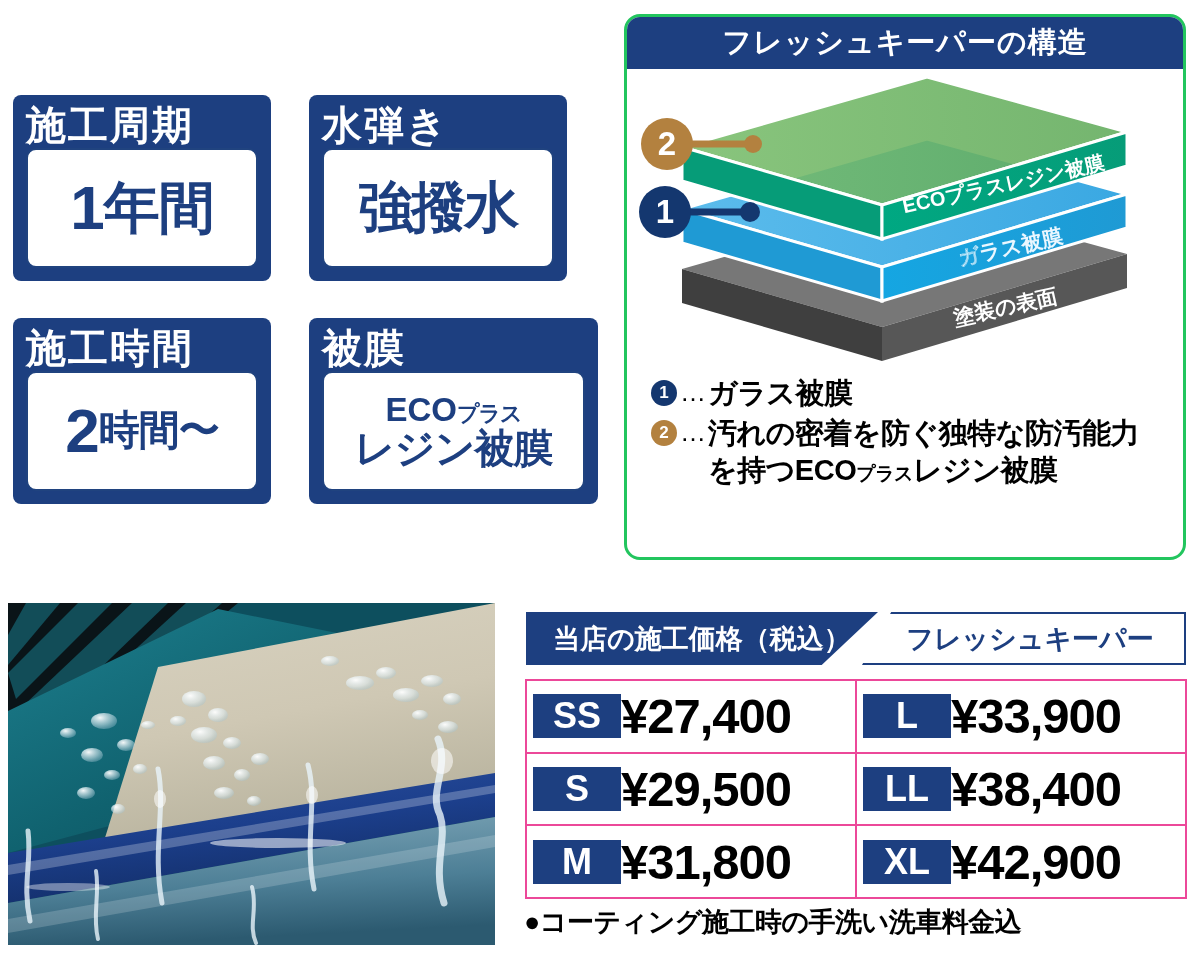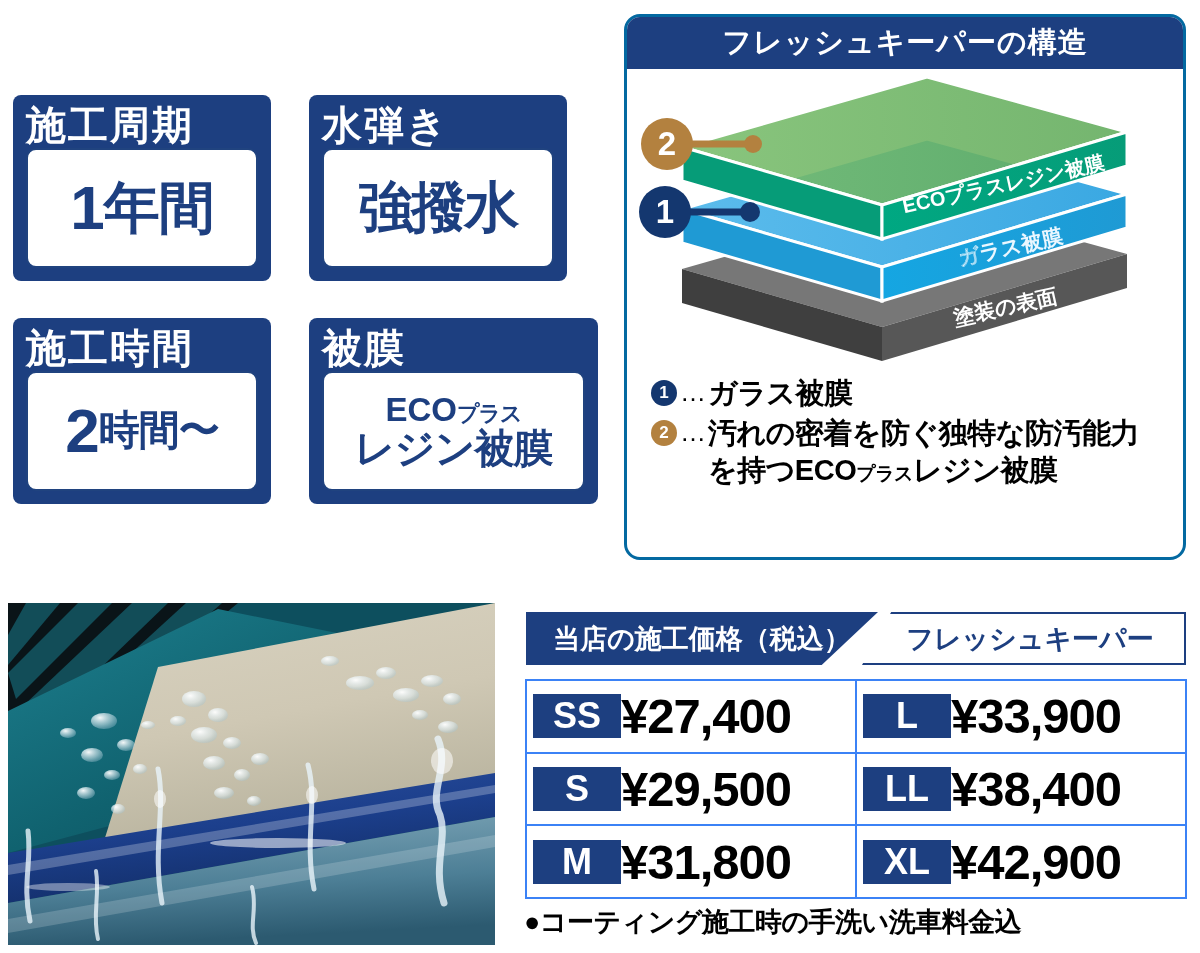--- a/index.html
+++ b/index.html
@@ -35,21 +35,21 @@
   .val-sml{font-size:41px;line-height:1;letter-spacing:-1px;}
   .val-water{font-size:55px;line-height:1;letter-spacing:-2px;}
   .eco-wrap{display:flex;flex-direction:column;align-items:center;line-height:1.02;}
   .eco-line1{font-size:33px;display:flex;align-items:baseline;letter-spacing:0px;}
   .eco-plus{font-size:22px;letter-spacing:-1px;}
   .eco-line2{font-size:40px;letter-spacing:-1px;margin-top:2px;}
 
   
   .struct-panel{
     position:absolute;left:624px;top:14px;width:562px;height:546px;
-    border:3px solid #0369a1;border-radius:16px;background:#ffffff;
+    border:3px solid #22c55e;border-radius:16px;background:#ffffff;
     box-sizing:border-box;overflow:hidden;
   }
   .struct-head{
     height:52px;background:#1d3f80;display:flex;align-items:center;justify-content:center;
     color:#fff;font-weight:bold;font-size:29px;letter-spacing:1px;
   }
   .struct-stage{position:relative;height:300px;}
   .struct-stage svg{position:absolute;left:0;top:0;}
 
   .legend{padding:6px 0 0 24px;}
@@ -88,21 +88,21 @@
     display:flex;align-items:center;justify-content:center;
     clip-path:polygon(9% 0,100% 0,100% 100%,0 100%);
   }
   .price-head-right span{color:#1d3f80;font-weight:bold;font-size:27px;letter-spacing:0px;padding-left:14px;}
 
   .price-table{
     position:absolute;left:526px;top:680px;width:660px;height:218px;
     display:grid;grid-template-columns:1fr 1fr;grid-template-rows:1fr 1fr 1fr;
   }
   .price-cell{
-    border:2px solid #3b82f6;margin:-1px;background:#fff;
+    border:2px solid #ec4899;margin:-1px;background:#fff;
     display:flex;align-items:center;box-sizing:border-box;padding:0 6px;
   }
   .size-badge{
     background:#1d3f80;color:#ffffff;font-weight:bold;font-size:36px;
     width:88px;height:44px;display:flex;align-items:center;justify-content:center;
     flex:0 0 88px;letter-spacing:0px;
   }
   .price-val{
     flex:1;text-align:left;color:#000;font-weight:bold;
     font-size:49px;letter-spacing:-1px;padding-right:8px;

